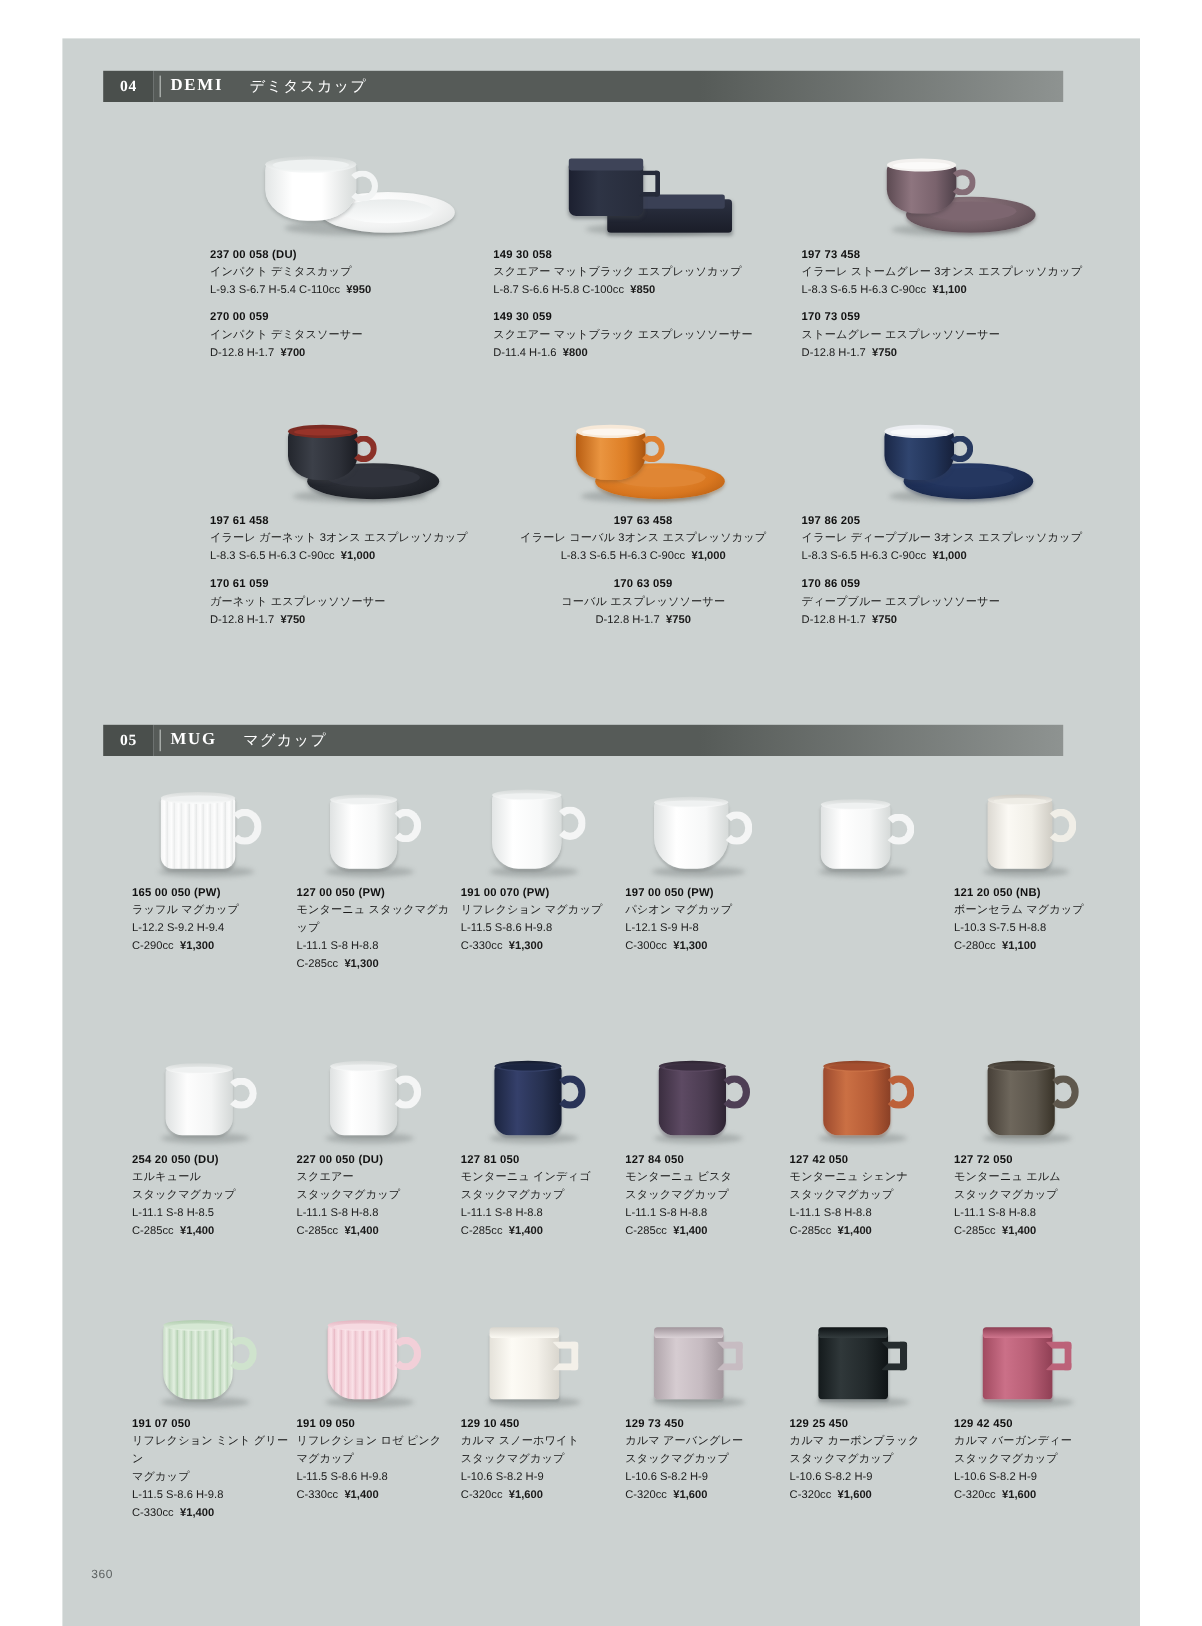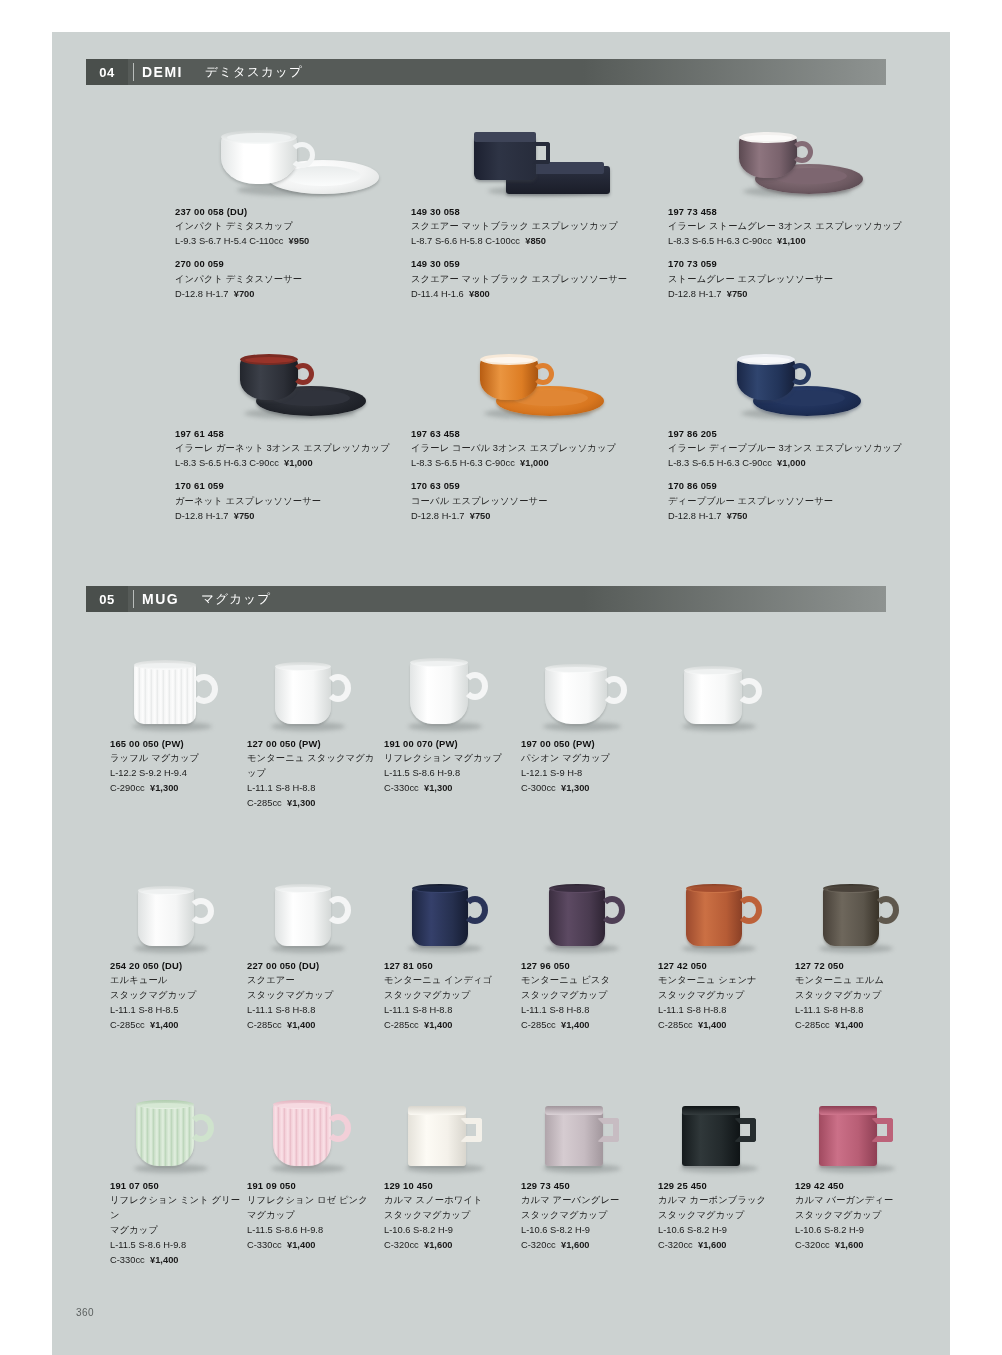--- a/index.html
+++ b/index.html
@@ -29,20 +29,21 @@
   .margin-top { position:absolute; left:0; top:0; width:1002px; height:32px; background:#fff; }
 
   
   .sec-header {
     position:absolute;
     height:26px;
     left:86px;
     width:800px;
     display:flex;
     align-items:stretch;
+    font-family:Liberation Serif, serif;
   }
   .sec-num {
     width:42px;
     background:#4a4f4c;
     color:#fff;
     font-size:13px;
     font-weight:bold;
     display:flex;
     align-items:center;
     justify-content:center;
@@ -242,21 +243,21 @@
         <div class="spec"><span>L-8.3 S-6.5 H-6.3 C-90cc</span>&nbsp;&nbsp;<span class="price">¥1,000</span></div>
       </div>
       <div class="block second">
         <div class="code">170 61 059</div>
         <div class="name">ガーネット エスプレッソソーサー</div>
         <div class="spec"><span>D-12.8 H-1.7</span>&nbsp;&nbsp;<span class="price">¥750</span></div>
       </div>
     </div>
   </div>
 
-  <div style="position:absolute; left:411px; top:330px; width:250px;">
+  <div style="position:absolute; left:411px; top:330px; width:250px;text-align:center;">
     <div class="img-wrap">
       <div class="set" style="width:180px;">
         <div class="shadow" style="left:38px; top:74px; width:108px; height:11px;"></div>
         <div style="position:absolute; left:50px; top:52px; width:108px; height:30px; border-radius:50%; background:radial-gradient(ellipse at 45% 30%, #e8913c 0%, #d8761f 60%, #a9550f 100%); box-shadow:0 2px 3px rgba(120,80,40,0.4);"></div>
         <div style="position:absolute; left:66px; top:56px; width:76px; height:16px; border-radius:50%; background:#e08634;"></div>
         <div style="position:absolute; left:34px; top:24px; width:58px; height:42px; border-radius:6px 6px 44% 44%/6px 6px 48% 48%; background:linear-gradient(to right,#b85d12 0%,#ea9540 35%,#dd7d24 72%,#a9540f 100%); box-shadow:0 2px 3px rgba(120,80,40,0.35);"></div>
         <div style="position:absolute; left:34px; top:20px; width:58px; height:11px; border-radius:50%; background:#f7e9d8;"></div>
         <div style="position:absolute; left:39px; top:23px; width:48px; height:6px; border-radius:50%; background:#fdf6ee;"></div>
         <div style="position:absolute; left:86px; top:29px; width:22px; height:22px; border:5px solid #de8030; border-left-color:transparent; border-radius:50%;"></div>
       </div>
@@ -294,21 +295,21 @@
         <div class="spec"><span>L-8.3 S-6.5 H-6.3 C-90cc</span>&nbsp;&nbsp;<span class="price">¥1,000</span></div>
       </div>
       <div class="block second">
         <div class="code">170 86 059</div>
         <div class="name">ディープブルー エスプレッソソーサー</div>
         <div class="spec"><span>D-12.8 H-1.7</span>&nbsp;&nbsp;<span class="price">¥750</span></div>
       </div>
     </div>
   </div>
 
-  <div class="sec-header" style="top:586px;justify-content:flex-end;">
+  <div class="sec-header" style="top:604px;justify-content:flex-end;">
     <div class="sec-num">05</div>
     <div class="sec-rest">
       <div class="sec-divider"></div>
       <span class="sec-en">MUG</span>
       <span class="sec-jp">マグカップ</span>
     </div>
   </div>
 
   <div style="position:absolute; left:110px; top:640px; width:820px; display:grid; grid-template-columns:repeat(6,136px); column-gap:1px;">
 
@@ -389,20 +390,37 @@
         <div class="mug">
           <div class="shadow" style="left:16px; top:78px; width:74px; height:9px;"></div>
           <div style="position:absolute; left:18px; top:26px; width:58px; height:54px; border-radius:4px 4px 12px 12px; background:linear-gradient(to right,#e0e3e3 0%,#ffffff 30%,#f6f7f7 70%,#d6dad9 100%); box-shadow:0 2px 2px rgba(90,96,95,0.25);"></div>
           <div style="position:absolute; left:18px; top:22px; width:58px; height:9px; border-radius:50%; background:linear-gradient(to bottom,#d6dad9,#fafbfb);"></div>
           <div style="position:absolute; left:23px; top:25px; width:48px; height:5px; border-radius:50%; background:#eff1f1;"></div>
           <div style="position:absolute; left:70px; top:34px; width:26px; height:26px; border:6px solid #f4f5f5; border-left-color:transparent; border-radius:50%;"></div>
         </div>
       </div>
     </div>
 
+    <div class="cell">
+      <div class="img-wrap">
+        <div class="mug">
+          <div class="shadow" style="left:16px; top:78px; width:72px; height:9px;"></div>
+          <div style="position:absolute; left:20px; top:22px; width:54px; height:58px; border-radius:4px 4px 10px 10px; background:linear-gradient(to right,#dcd9d2 0%,#fbf9f4 32%,#f1efe8 68%,#cfccc4 100%); box-shadow:0 2px 2px rgba(90,96,95,0.25);"></div>
+          <div style="position:absolute; left:20px; top:18px; width:54px; height:9px; border-radius:50%; background:linear-gradient(to bottom,#cfccc4,#f8f6f1);"></div>
+          <div style="position:absolute; left:25px; top:21px; width:44px; height:5px; border-radius:50%; background:#eeece5;"></div>
+          <div style="position:absolute; left:68px; top:30px; width:26px; height:28px; border:6px solid #f0eee7; border-left-color:transparent; border-radius:50%;"></div>
+        </div>
+      </div>
+      <div class="txt">
+        <div class="code">121 20 050 (NB)</div>
+        <div class="name">ボーンセラム マグカップ</div>
+        <div class="spec">L-10.3 S-7.5 H-8.8</div>
+        <div class="spec"><span>C-280cc</span>&nbsp;&nbsp;<span class="price">¥1,100</span></div>
+      </div>
+    </div>
   </div>
 
   <div style="position:absolute; left:110px; top:862px; width:820px; display:grid; grid-template-columns:repeat(6,136px); column-gap:1px;">
 
     <div class="cell">
       <div class="img-wrap">
         <div class="mug">
           <div class="shadow" style="left:16px; top:78px; width:74px; height:9px;"></div>
           <div style="position:absolute; left:20px; top:24px; width:56px; height:56px; border-radius:4px 4px 14px 14px; background:linear-gradient(to right,#dfe2e2 0%,#fdfdfd 32%,#f4f5f5 68%,#d4d8d7 100%); box-shadow:0 2px 2px rgba(90,96,95,0.25);"></div>
           <div style="position:absolute; left:20px; top:20px; width:56px; height:9px; border-radius:50%; background:linear-gradient(to bottom,#d6dad9,#fafbfb);"></div>
@@ -461,21 +479,21 @@
       <div class="img-wrap">
         <div class="mug">
           <div class="shadow" style="left:16px; top:78px; width:74px; height:9px;"></div>
           <div style="position:absolute; left:20px; top:22px; width:56px; height:58px; border-radius:4px 4px 12px 12px; background:linear-gradient(to right,#3b2e40 0%,#5d4a63 34%,#4a3b50 72%,#2e2433 100%); box-shadow:0 2px 2px rgba(70,60,75,0.3);"></div>
           <div style="position:absolute; left:20px; top:18px; width:56px; height:9px; border-radius:50%; background:linear-gradient(to bottom,#2c2331,#604d66);"></div>
           <div style="position:absolute; left:25px; top:21px; width:46px; height:5px; border-radius:50%; background:#3a2e40;"></div>
           <div style="position:absolute; left:70px; top:30px; width:26px; height:28px; border:6px solid #4e3f55; border-left-color:transparent; border-radius:50%;"></div>
         </div>
       </div>
       <div class="txt">
-        <div class="code">127 96 050</div>
+        <div class="code">127 84 050</div>
         <div class="name">モンターニュ ビスタ</div>
         <div class="name">スタックマグカップ</div>
         <div class="spec">L-11.1 S-8 H-8.8</div>
         <div class="spec"><span>C-285cc</span>&nbsp;&nbsp;<span class="price">¥1,400</span></div>
       </div>
     </div>
 
     <div class="cell">
       <div class="img-wrap">
         <div class="mug">

